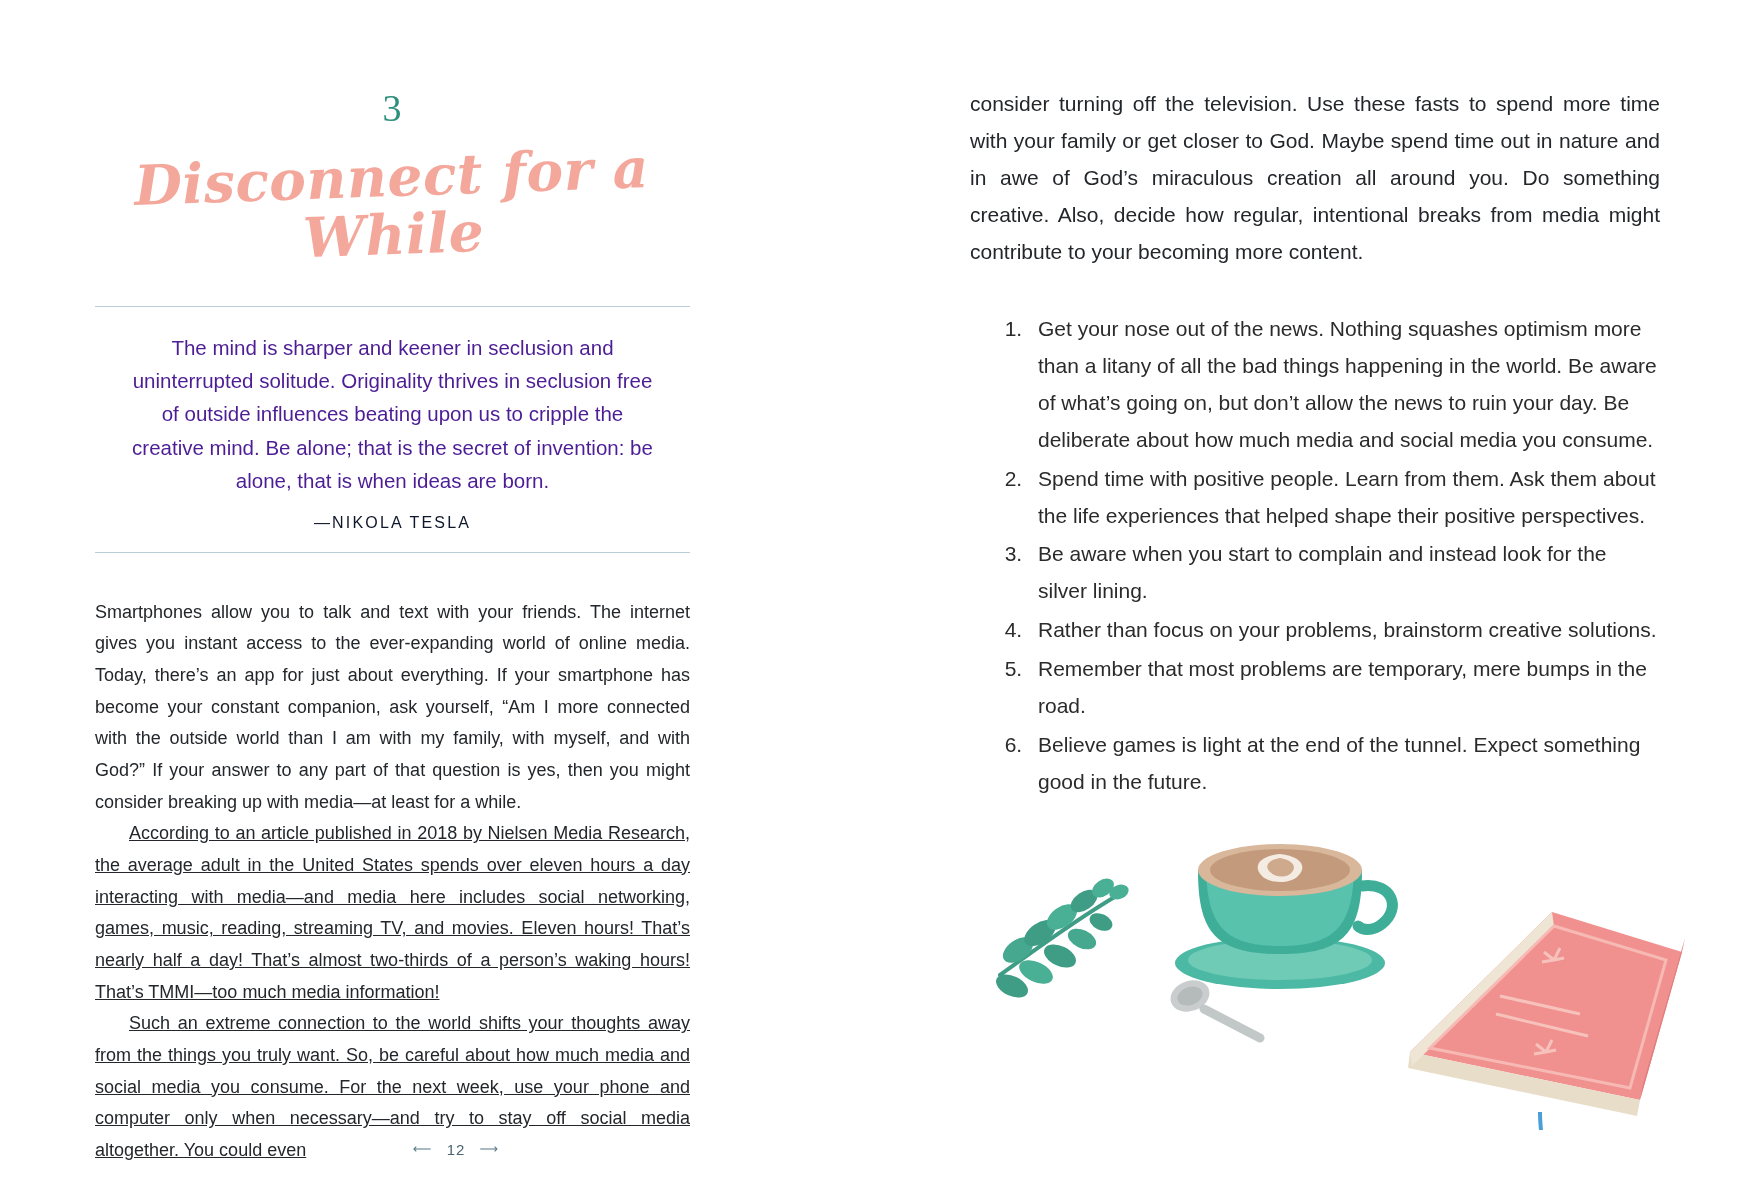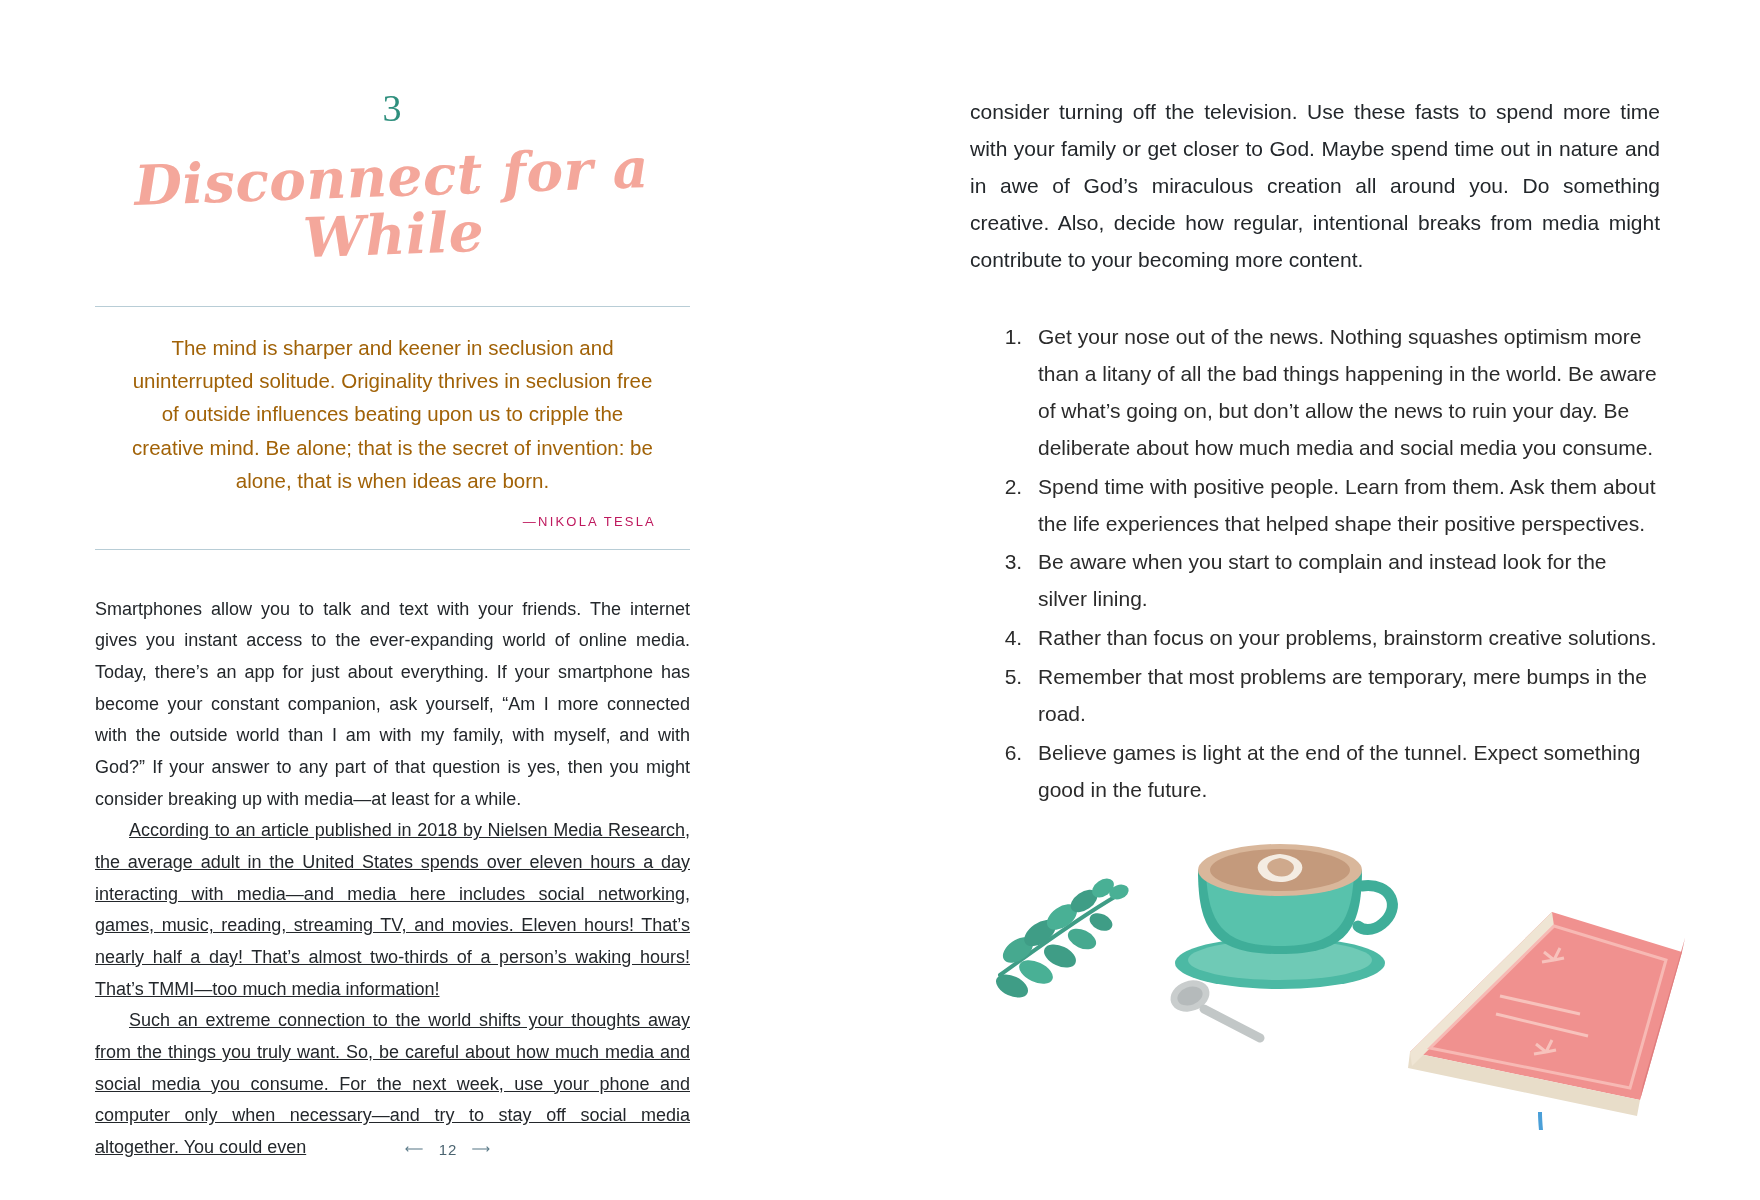--- a/index.html
+++ b/index.html
@@ -23,21 +23,21 @@
   .page {
     position: relative;
     width: 880px;
     height: 1200px;
     box-sizing: border-box;
   }
   .page-left {
     padding: 0 190px 0 95px;
   }
   .page-right {
-    padding: 16px 100px 0 90px;
+    padding: 8px 100px 0 90px;
   }
 
   
   .chapter-number {
     text-align: center;
     color: #2e8f7d;
     font-family: "Liberation Serif", serif;
     font-size: 38px;
     letter-spacing: 1px;
     margin-top: 86px;
@@ -61,28 +61,28 @@
     border-top: 1.5px solid #b8cdd6;
     border-bottom: 1.5px solid #b8cdd6;
     padding: 24px 34px 20px 34px;
     margin: 0 0 44px 0;
   }
   .epigraph-text {
     text-align: center;
     font-family: "Liberation Sans", sans-serif;
     font-size: 20.5px;
     line-height: 1.63;
-    color: #a16207;
+    color: #4c1d95;
     margin: 0;
   }
   .epigraph-attrib {
-    text-align: right;
+    text-align: center;
     margin-top: 16px;
-    color: #be185d;
-    font-size: 13px;
+    color: #0f172a;
+    font-size: 16px;
     letter-spacing: 2.2px;
   }
 
   
   .body-text p {
     margin: 0;
     font-size: 18px;
     line-height: 1.76;
     text-align: justify;
     text-justify: inter-word;
@@ -116,21 +116,21 @@
   }
   ol.tips li {
     margin-bottom: 2px;
     padding-left: 10px;
   }
 
   
   .folio {
     position: absolute;
     bottom: 42px;
-    left: 8px;
+    left: 16px;
     width: 100%;
     text-align: center;
     font-size: 15px;
     color: #4b6470;
     letter-spacing: 1px;
   }
   .folio .arrow {
     color: #5b7a88;
     font-size: 13px;
     vertical-align: 2px;

